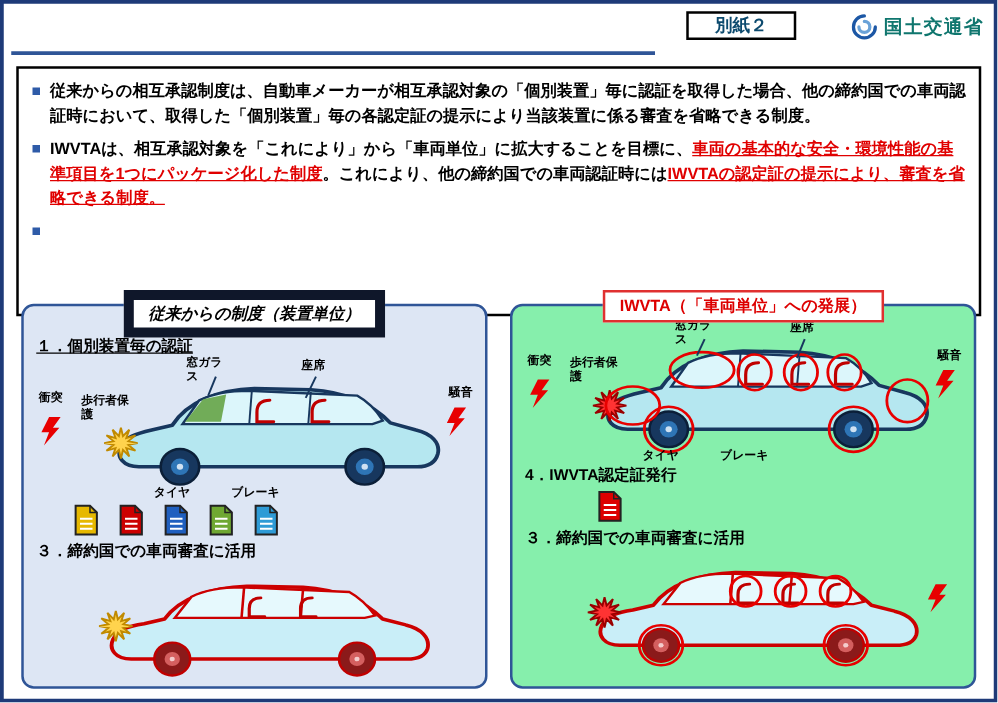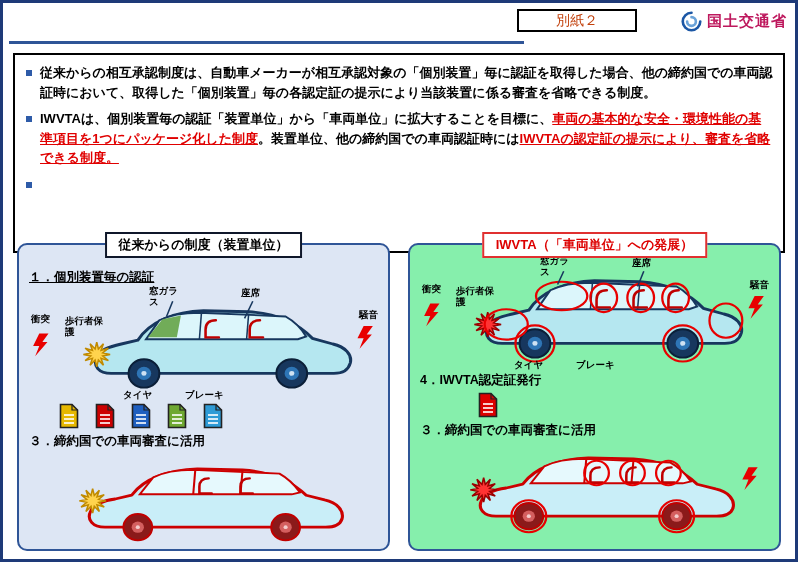--- a/index.html
+++ b/index.html
@@ -1,40 +1,40 @@
 <!DOCTYPE html>
 <html><head>
 <meta charset="utf-8">
 <style>
   html,body{margin:0;padding:0;background:#fff;}
   .page{position:relative;width:798px;height:562px;box-sizing:border-box;border:3px solid #1e3a78;
         background:#fff;font-family:"Liberation Sans","DejaVu Sans",sans-serif;overflow:hidden;}
   
   .title{position:absolute;left:12px;top:9px;font-size:17px;font-weight:bold;color:#1f3880;letter-spacing:.5px;}
   .title-rule{position:absolute;left:6px;top:38px;width:515px;height:3px;background:#2f5597;}
-  .attachment{position:absolute;right:158px;top:6px;width:120px;height:23px;border:2px solid #000;
+  .attachment{position:absolute;right:158px;top:6px;width:88px;height:23px;border:2px solid #000;
               box-sizing:border-box;display:flex;align-items:center;justify-content:center;
-              font-size:14px;font-weight:normal;color:#c2410c;background:#fff;}
+              font-size:14px;font-weight:bold;color:#0c4a6e;background:#fff;}
   .ministry{position:absolute;right:8px;top:8px;display:flex;align-items:center;gap:5px;}
-  .ministry-text{font-size:15px;font-weight:bold;color:#be185d;letter-spacing:1px;}
+  .ministry-text{font-size:15px;font-weight:bold;color:#0f766e;letter-spacing:1px;}
   
   .bullet-box{position:absolute;left:10px;right:10px;top:50px;height:200px;border:2px solid #000;
               box-sizing:border-box;padding:8px 10px 4px 10px;background:#fff;}
   .bullet-item{position:relative;padding-left:15px;margin-bottom:7px;font-size:13px;font-weight:bold;
                line-height:1.5;color:#000;}
   .bullet-marker{position:absolute;left:1px;top:7px;width:6px;height:6px;background:#2e5ba8;}
   .hl{color:#e00000;text-decoration:underline;}
   
   .panels{position:absolute;left:14px;right:14px;top:240px;bottom:8px;display:flex;gap:18px;}
   .panel{flex:1;position:relative;border-radius:10px;box-sizing:border-box;padding:12px 10px 4px 10px;}
   .panel.left{background:#dde6f4;border:2.5px solid #2f5597;}
   .panel.right{background:#86efac;border:2.5px solid #2f5597;}
   .panel-title{position:absolute;top:-13px;left:50%;transform:translateX(-50%);background:#fff;
                padding:2px 12px;font-size:13px;font-weight:bold;white-space:nowrap;z-index:3;}
-  .panel-title.black{border:2px solid #0f172a;color:#000;}
+  .panel-title.black{border:8px solid #0f172a;color:#000;font-style:italic;}
   .panel-title.red{border:2px solid #e03030;color:#dd0000;}
   .step{font-size:12.5px;font-weight:bold;color:#000;margin:2px 0;}
   .step.u{text-decoration:underline;margin-top:12px;}
   .car-box{position:relative;height:112px;margin:1px 0 0 0;}
   .car-box.bottom{height:94px;}
   .car-box svg.car{position:absolute;inset:0;width:100%;height:100%;}
   .car-label{position:absolute;font-size:9.5px;font-weight:bold;line-height:1.15;color:#000;}
   .docs-row{display:flex;gap:16px;margin:3px 0 2px 30px;height:28px;align-items:flex-start;}
   .docs-row.single{margin-left:58px;}
   .doc{width:20px;height:26px;}
@@ -65,21 +65,21 @@
     <span class="ministry-text">国土交通省</span>
   </div>
 
   <div class="bullet-box">
     <div class="bullet-item">
       <span class="bullet-marker"></span>
       <span>従来からの相互承認制度は、自動車メーカーが相互承認対象の「個別装置」毎に認証を取得した場合、他の締約国での車両認証時において、取得した「個別装置」毎の各認定証の提示により当該装置に係る審査を省略できる制度。</span>
     </div>
     <div class="bullet-item">
       <span class="bullet-marker"></span>
-      <span>IWVTAは、個別装置毎の認証「装置単位」から「車両単位」に拡大することを目標に、</span><span class="hl">車両の基本的な安全・環境性能の基準項目を1つにパッケージ化した制度</span><span>。装置単位、他の締約国での車両認証時には</span><span class="hl">IWVTAの認定証の提示により、審査を省略できる制度。</span>
+      <span>IWVTAは、相互承認対象を「これにより」から「車両単位」に拡大することを目標に、</span><span class="hl">車両の基本的な安全・環境性能の基準項目を1つにパッケージ化した制度</span><span>。これにより、他の締約国での車両認証時には</span><span class="hl">IWVTAの認定証の提示により、審査を省略できる制度。</span>
     </div>
     <div class="bullet-item">
       <span class="bullet-marker"></span>
     </div>
   </div>
 
   <div class="panels">
 
     <div class="panel left">
       <div class="panel-title black">従来からの制度（装置単位）</div>

